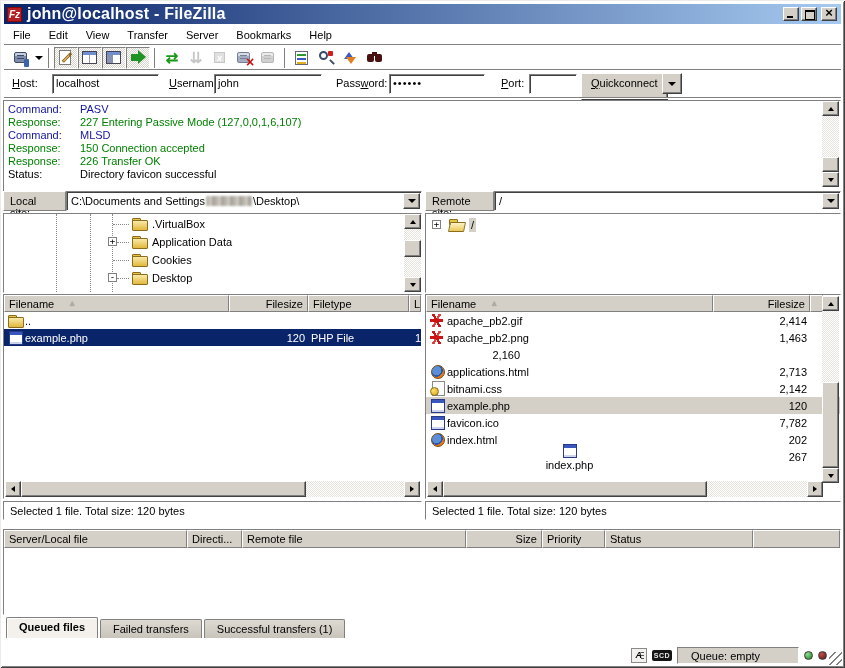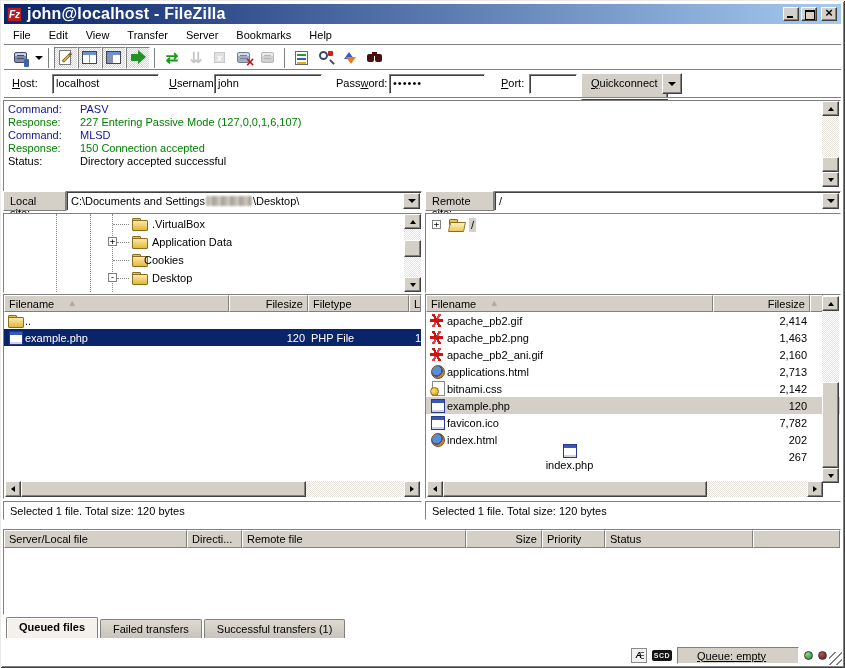--- a/index.html
+++ b/index.html
@@ -136,21 +136,21 @@
   .queuepanel{left:3px;top:529px;width:838px;height:86px;background:#fff;border:1px solid;border-color:#808080 #fff #fff #808080;}
   
   .tabs{left:6px;top:616px;height:22px;display:flex;align-items:flex-end;gap:2px;}
   .tab{height:19px;padding:3px 12px 0;background:linear-gradient(#dedad2,#c8c4bc);border:1px solid #808080;border-bottom:none;border-radius:2px 2px 0 0;cursor:default;white-space:nowrap;}
   .tab.active{height:21px;background:#f4f1ec;font-weight:bold;box-shadow:inset 1px 1px 0 #fff;}
   
   .statusbar{left:3px;top:645px;width:838px;height:20px;display:flex;align-items:center;justify-content:flex-end;gap:5px;padding-right:14px;}
   .sb-ascii{width:16px;height:15px;background:#f2f1ed;border:1px solid #8a8a8a;font-size:9px;font-weight:bold;font-style:italic;text-align:center;line-height:13px;position:relative;}
   .sb-ascii::after{content:"";position:absolute;right:2px;top:3px;width:3px;height:1px;background:#555;box-shadow:0 3px 0 #555,0 6px 0 #555;}
   .sb-badge{height:11px;padding:1px 2px;background:#141414;color:#e8e8e8;font-size:7px;font-weight:bold;line-height:9px;border-radius:2px;letter-spacing:.5px;}
-  .sb-queue{width:122px;height:17px;border:1px solid;border-color:#808080 #fff #fff #808080;padding:2px 0 0 19px;background:#d4d0c8;text-decoration:underline;}
+  .sb-queue{width:122px;height:17px;border:1px solid;border-color:#808080 #fff #fff #808080;padding:2px 0 0 13px;background:#d4d0c8;}
   .led{width:9px;height:9px;border-radius:50%;border:1px solid #3a3a3a;}
   .led.green{background:radial-gradient(circle at 35% 30%,#8ae08a,#1f7a1f);}
   .led.red{background:radial-gradient(circle at 35% 30%,#c05050,#5a1414);}
   .grip{position:absolute;right:3px;bottom:3px;width:13px;height:13px;
     background:repeating-linear-gradient(135deg,transparent 0 3px,#fff 3px 4px,#808080 4px 5px);}
 </style>
 </head>
 <body>
 
 <div id="win">
@@ -275,21 +275,22 @@
         <span class="tri-down"></span>
       </div>
   </div>
   <div class="abs groove" style="left:4px;top:97px;width:837px;"></div>
 
   <div class="abs logpanel sunken">
     <div class="logline"><span class="loglabel k-command">Command:</span><span class="k-command">PASV</span></div>
     <div class="logline"><span class="loglabel k-response">Response:</span><span class="k-response">227 Entering Passive Mode (127,0,0,1,6,107)</span></div>
     <div class="logline"><span class="loglabel k-command">Command:</span><span class="k-command">MLSD</span></div>
     <div class="logline"><span class="loglabel k-response">Response:</span><span class="k-response">150 Connection accepted</span></div>
-    <div class="logline"><span class="loglabel k-status">Status:</span><span class="k-status">Directory accepted successful</span></div>
+    <div class="logline"><span class="loglabel k-response">Response:</span><span class="k-response">226 Transfer OK</span></div>
+    <div class="logline"><span class="loglabel k-status">Status:</span><span class="k-status">Directory favicon successful</span></div>
   </div>
   <div class="sb-v" style="left:822px;top:101px;height:86px;">
     <div class="sb-btn" style="top:0;">
         <span class="arr up"></span>
       </div>
     <div class="sb-track" style="top:15px;bottom:15px;left:0;right:0;"></div>
     <div class="sb-thumb" style="top:56px;height:15px;left:0;right:0;"></div>
     <div class="sb-btn" style="bottom:0;">
         <span class="arr down"></span>
       </div>
@@ -322,21 +323,21 @@
     </div>
     <div class="trow" style="left:0;top:19px;width:100%;">
       <span class="expander" style="left:104px;top:4px;">+</span>
       <span class="connector" style="left:113px;top:9px;width:12px;"></span>
       <span class="fic" style="position:absolute;left:127px;top:1px;" data-icon="folder-icon"></span>
       <span class="tlabel" style="left:146px;">Application Data</span>
     </div>
     <div class="trow" style="left:0;top:37px;width:100%;">
       <span class="connector" style="left:109px;top:9px;"></span>
       <span class="fic" style="position:absolute;left:127px;top:1px;" data-icon="folder-icon"></span>
-      <span class="tlabel" style="left:138px;">Cookies</span>
+      <span class="tlabel" style="left:146px;">Cookies</span>
     </div>
     <div class="trow" style="left:0;top:55px;width:100%;">
       <span class="expander" style="left:104px;top:4px;">-</span>
       <span class="connector" style="left:113px;top:9px;width:12px;"></span>
       <span class="fic" style="position:absolute;left:127px;top:1px;" data-icon="folder-icon"></span>
       <span class="tlabel" style="left:146px;">Desktop</span>
     </div>
   </div>
   <div class="sb-v" style="left:404px;top:214px;height:78px;">
     <div class="sb-btn" style="top:0;">
@@ -412,24 +413,20 @@
         <div class="fcell right" style="width:97px;">2,414</div>
       </div>
     <div class="frow">
         <div class="fcell" style="width:287px;">
           <span class="fic" data-icon="apache-image-icon"></span>
           <span>apache_pb2.png</span>
         </div>
         <div class="fcell right" style="width:97px;">1,463</div>
       </div>
     <div class="frow">
-        <div class="fcell" style="width:287px;">
-          <span class="fic" data-icon="apache-image-icon"></span>
-          <span>apache_pb2_ani.gif</span>
-        </div>
         <div class="fcell right" style="width:97px;">2,160</div>
       </div>
     <div class="frow">
         <div class="fcell" style="width:287px;">
           <span class="fic" data-icon="html-file-icon"></span>
           <span>applications.html</span>
         </div>
         <div class="fcell right" style="width:97px;">2,713</div>
       </div>
     <div class="frow">

